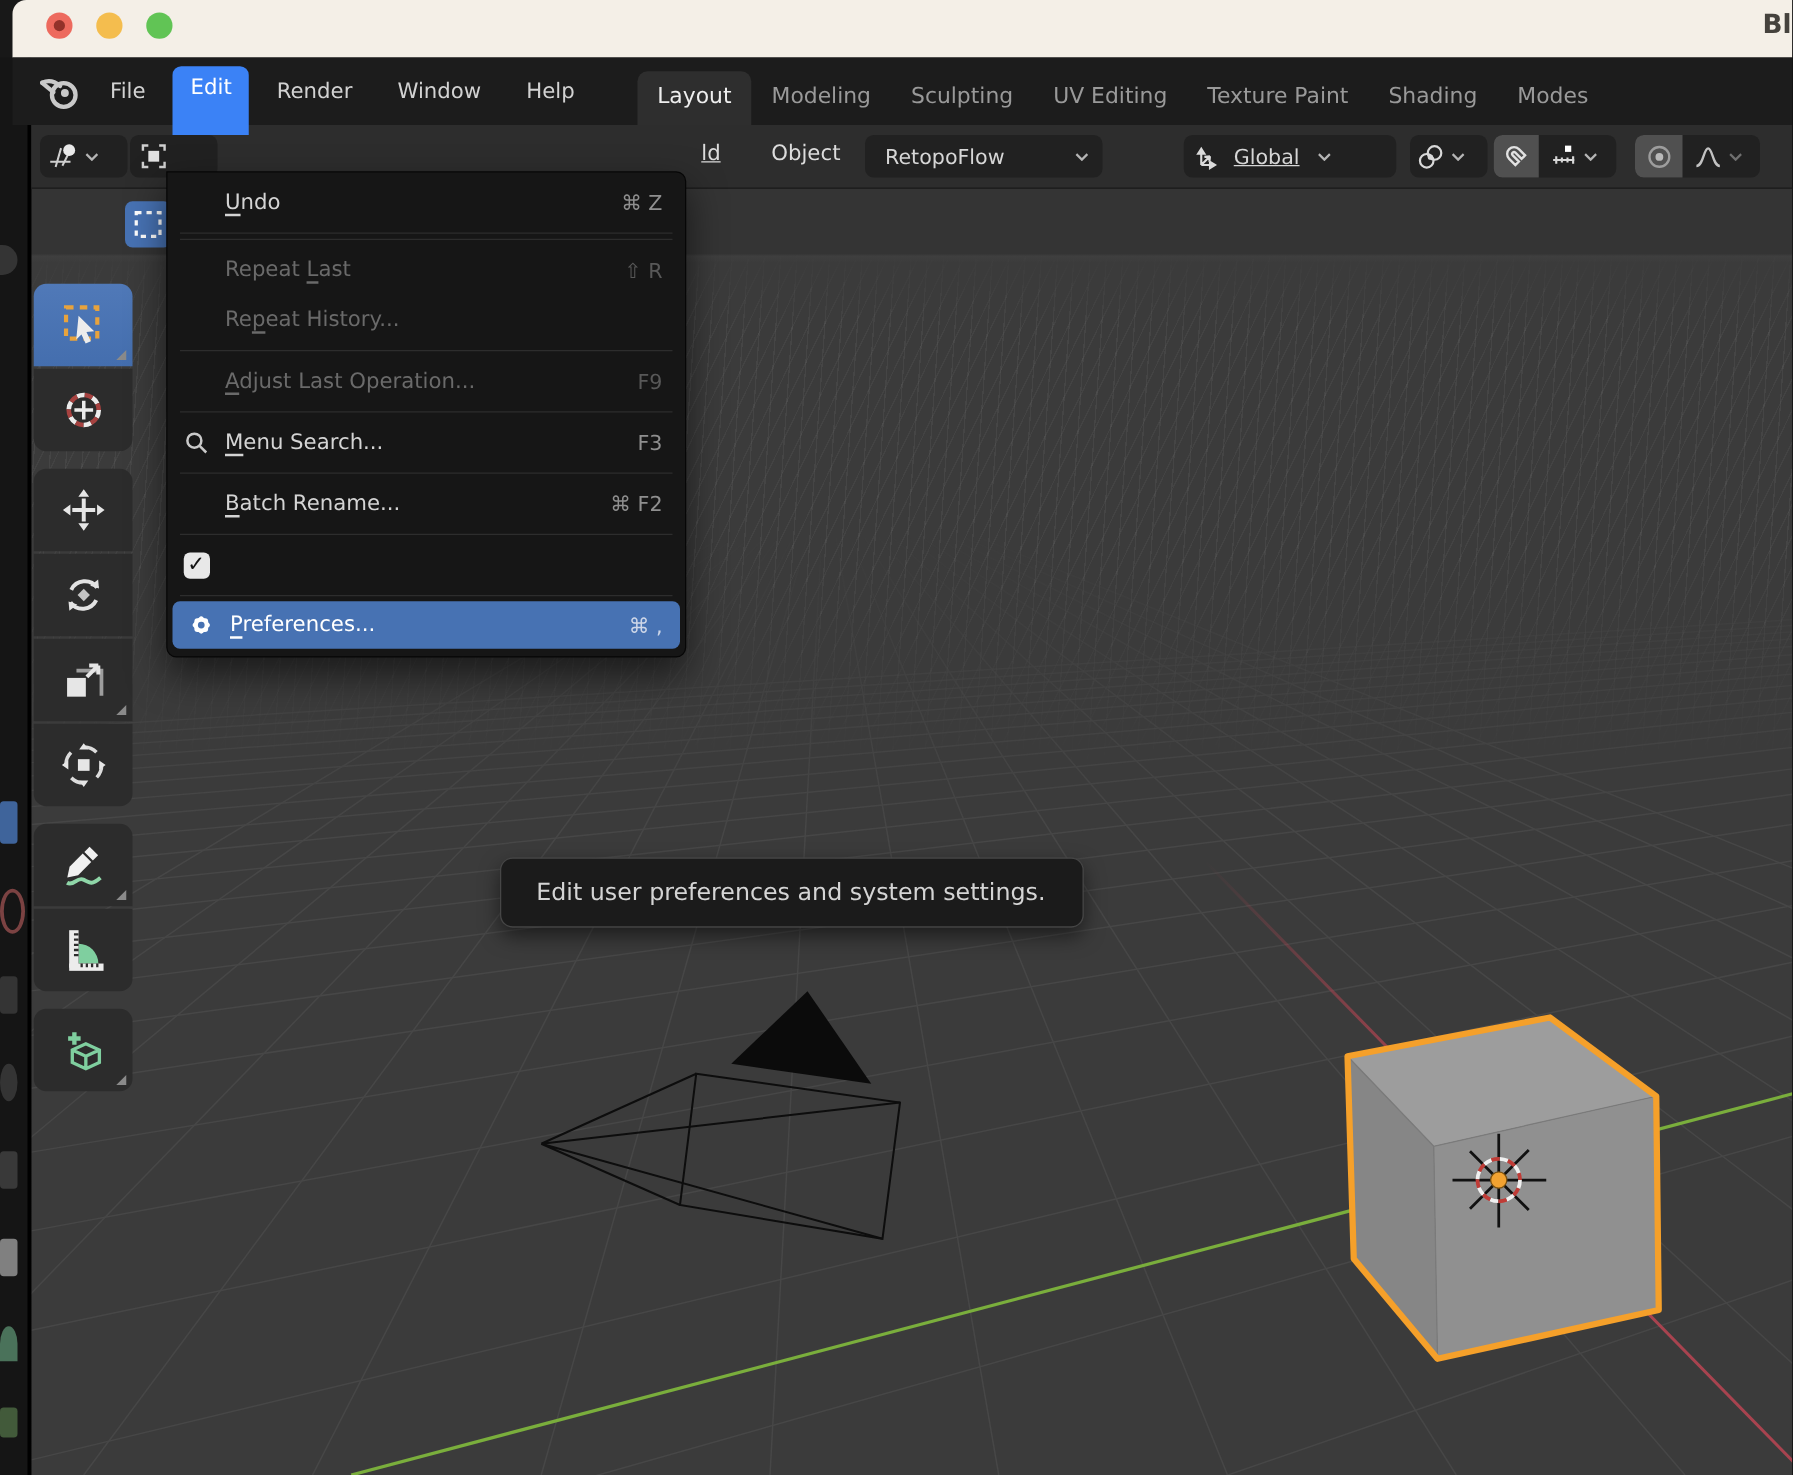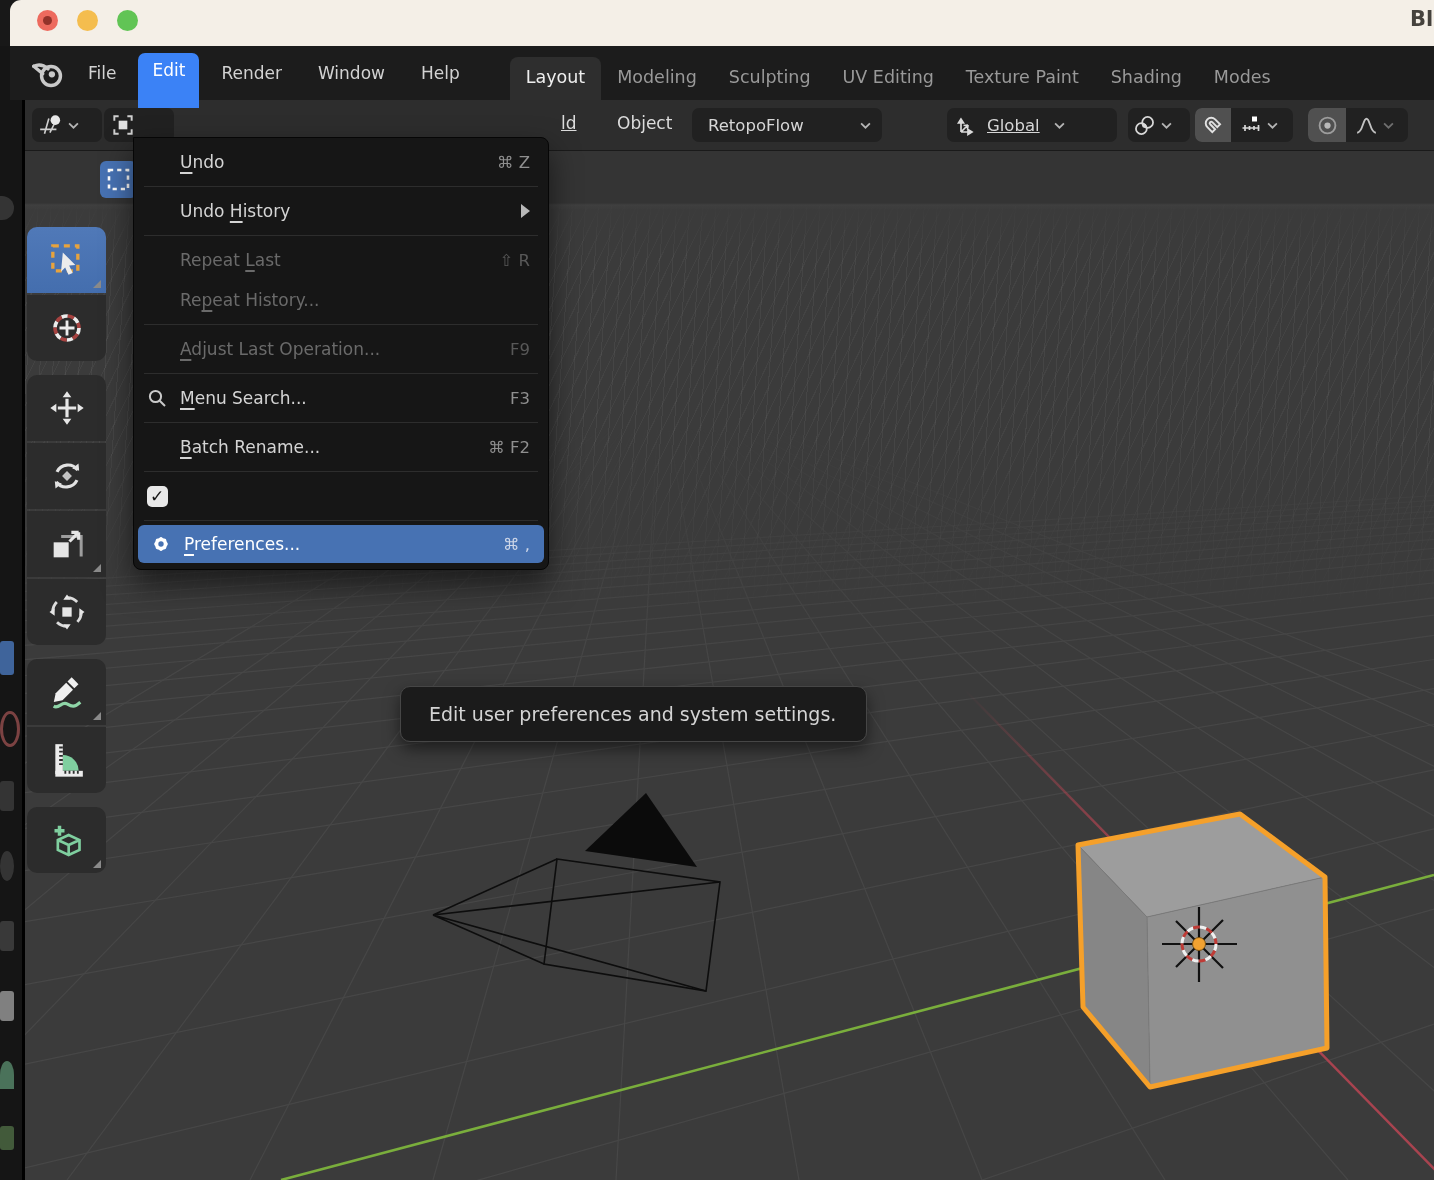--- a/index.html
+++ b/index.html
@@ -384,25 +384,20 @@
       </div>
     </div>
 
   <div class="edit-menu" id="edit-menu">
       <div class="mi">
         <div class="pad"></div>
         <div class="lbl"><span></span><span class="u">U</span><span>ndo</span></div>
         <div class="sc">⌘ Z</div>
       </div>
       <div class="msep"></div>
-      <div class="mi">
-        <div class="pad"></div>
-        <div class="lbl"><span>Undo </span><span class="u">H</span><span>istory</span></div>
-        <div class="subarrow"></div>
-      </div>
       <div class="msep"></div>
       <div class="mi disabled">
         <div class="pad"></div>
         <div class="lbl"><span>Repeat </span><span class="u">L</span><span>ast</span></div>
         <div class="sc">⇧ R</div>
       </div>
       <div class="mi disabled">
         <div class="pad"></div>
         <div class="lbl"><span>Re</span><span class="u">p</span><span>eat History...</span></div>
       </div>

